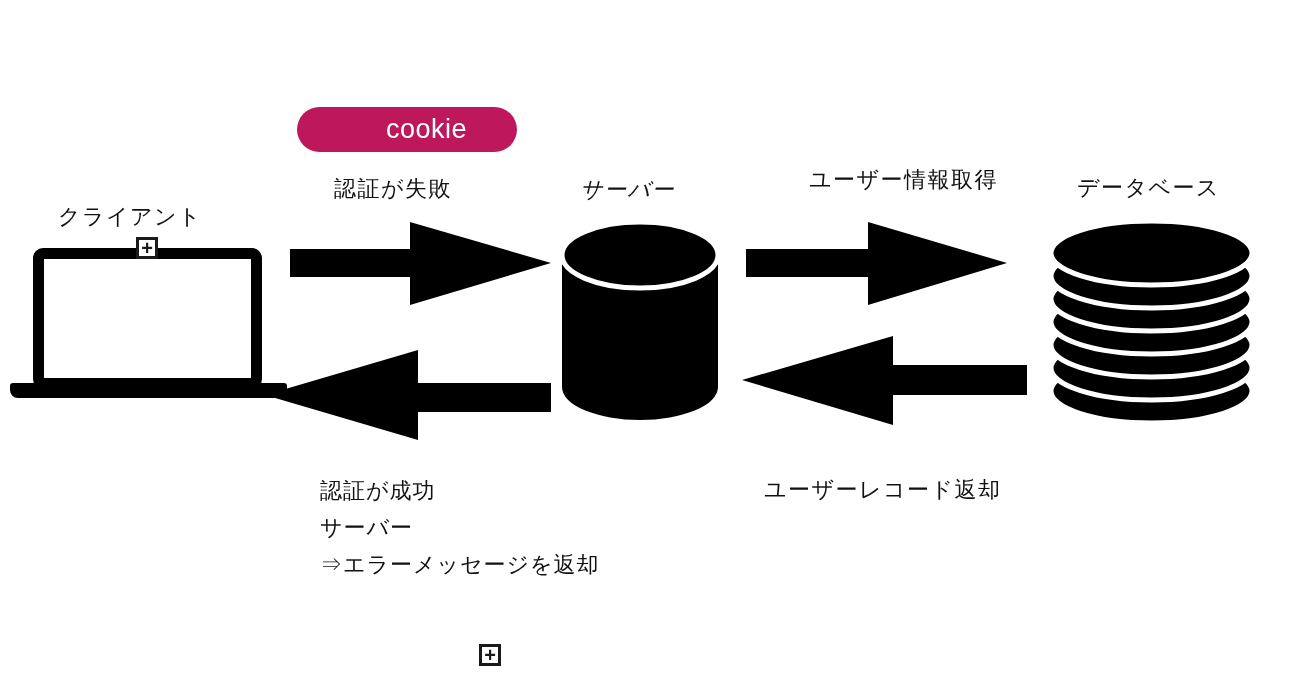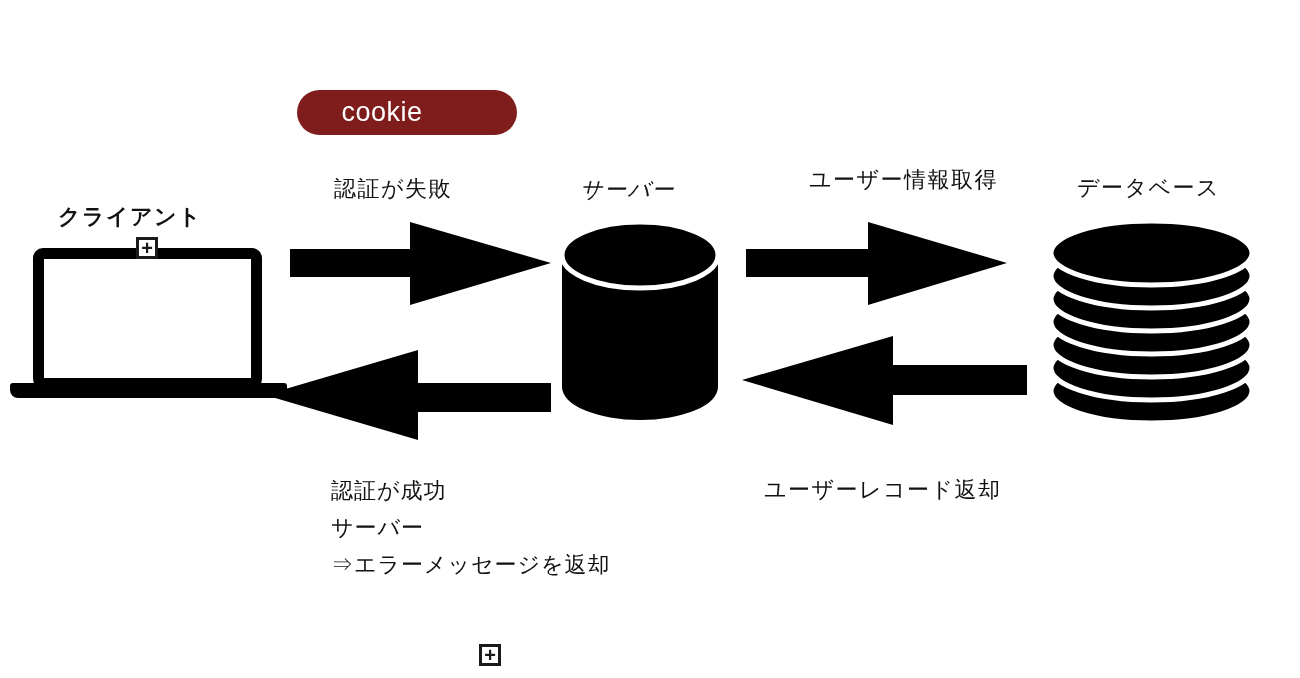--- a/index.html
+++ b/index.html
@@ -8,53 +8,53 @@
     width: 1300px;
     height: 678px;
     background: #ffffff;
     overflow: hidden;
     font-family: "Liberation Sans", sans-serif;
     color: #000;
   }
   
   .cookie-pill {
     position: absolute;
-    left: 297px; top: 90px;
+    left: 297px; top: 107px;
     width: 220px; height: 45px;
-    background: #7f1d1d;
+    background: #be185d;
     border-radius: 23px;
     display: flex;
     align-items: center;
-    justify-content: center;
+    justify-content: flex-end;
     padding-right: 50px;
     box-sizing: border-box;
   }
   .cookie-pill span {
     color: #fff;
     font-size: 27px;
     letter-spacing: 0.5px;
   }
   
   .lbl {
     position: absolute;
     font-size: 22px;
     letter-spacing: 1.5px;
     white-space: nowrap;
     color: #111;
   }
-  .lbl-client   { left: 58px;   top: 202px; font-weight: bold; }
+  .lbl-client   { left: 58px;   top: 202px; }
   .lbl-request  { left: 334px;  top: 174px; }
   .lbl-server   { left: 580px;  top: 175px; font-style: italic; }
   .lbl-getinfo  { left: 785px;  top: 165px; margin-left: 24px; }
   .lbl-database { left: 1077px; top: 173px; }
   .lbl-record   { left: 764px;  top: 475px; }
   
   .annotation {
     position: absolute;
-    left: 331px; top: 472px;
+    left: 320px; top: 472px;
     font-size: 22px;
     letter-spacing: 1px;
     line-height: 37px;
     color: #111;
   }
   
   .laptop-screen {
     position: absolute;
     left: 33px; top: 248px;
     width: 229px; height: 141px;

